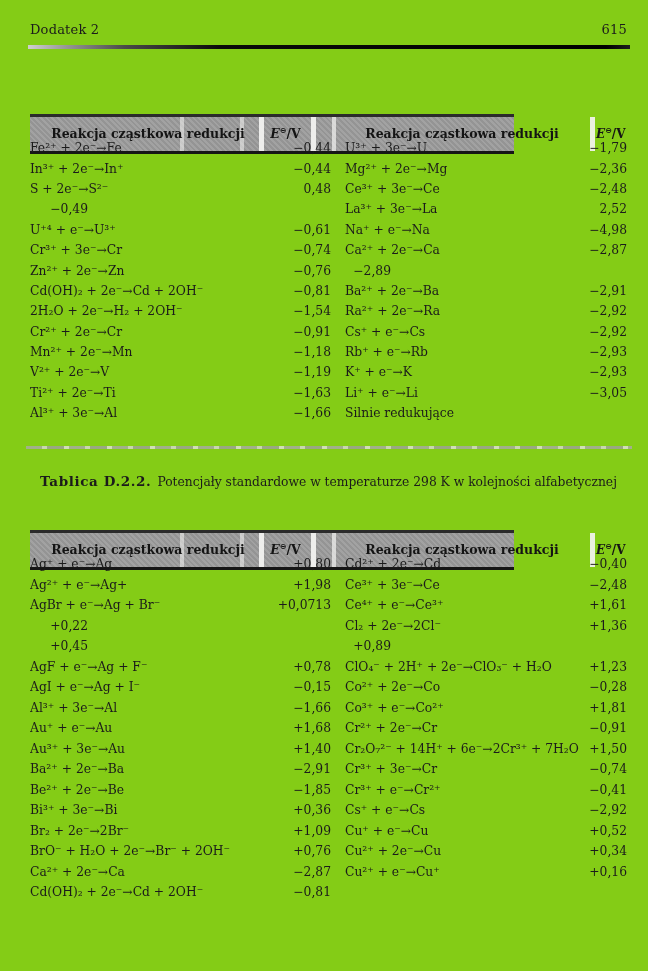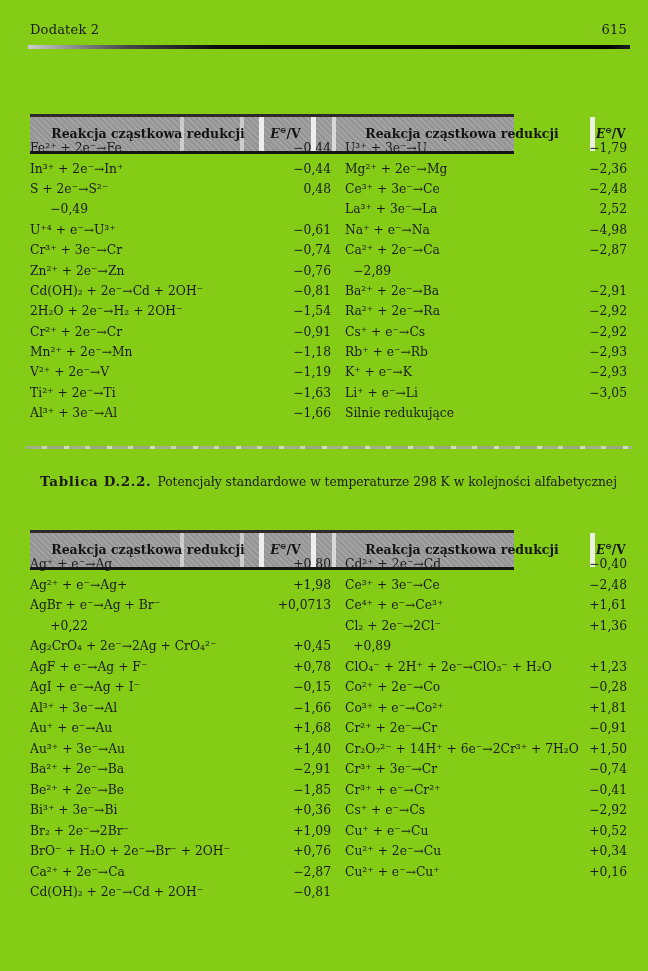--- a/index.html
+++ b/index.html
@@ -250,21 +250,20 @@
         <span class="val">+1,98</span>
       </div>
         <div class="row">
         <span class="rx">AgBr + e⁻→Ag + Br⁻</span>
         <span class="val">+0,0713</span>
       </div>
         <div class="row">
         <span class="val">+0,22</span>
       </div>
         <div class="row">
-        <span class="rx">Ag₂CrO₄ + 2e⁻→2Ag + CrO₄²⁻</span>
         <span class="val">+0,45</span>
       </div>
         <div class="row">
         <span class="rx">AgF + e⁻→Ag + F⁻</span>
         <span class="val">+0,78</span>
       </div>
         <div class="row">
         <span class="rx">AgI + e⁻→Ag + I⁻</span>
         <span class="val">−0,15</span>
       </div>

